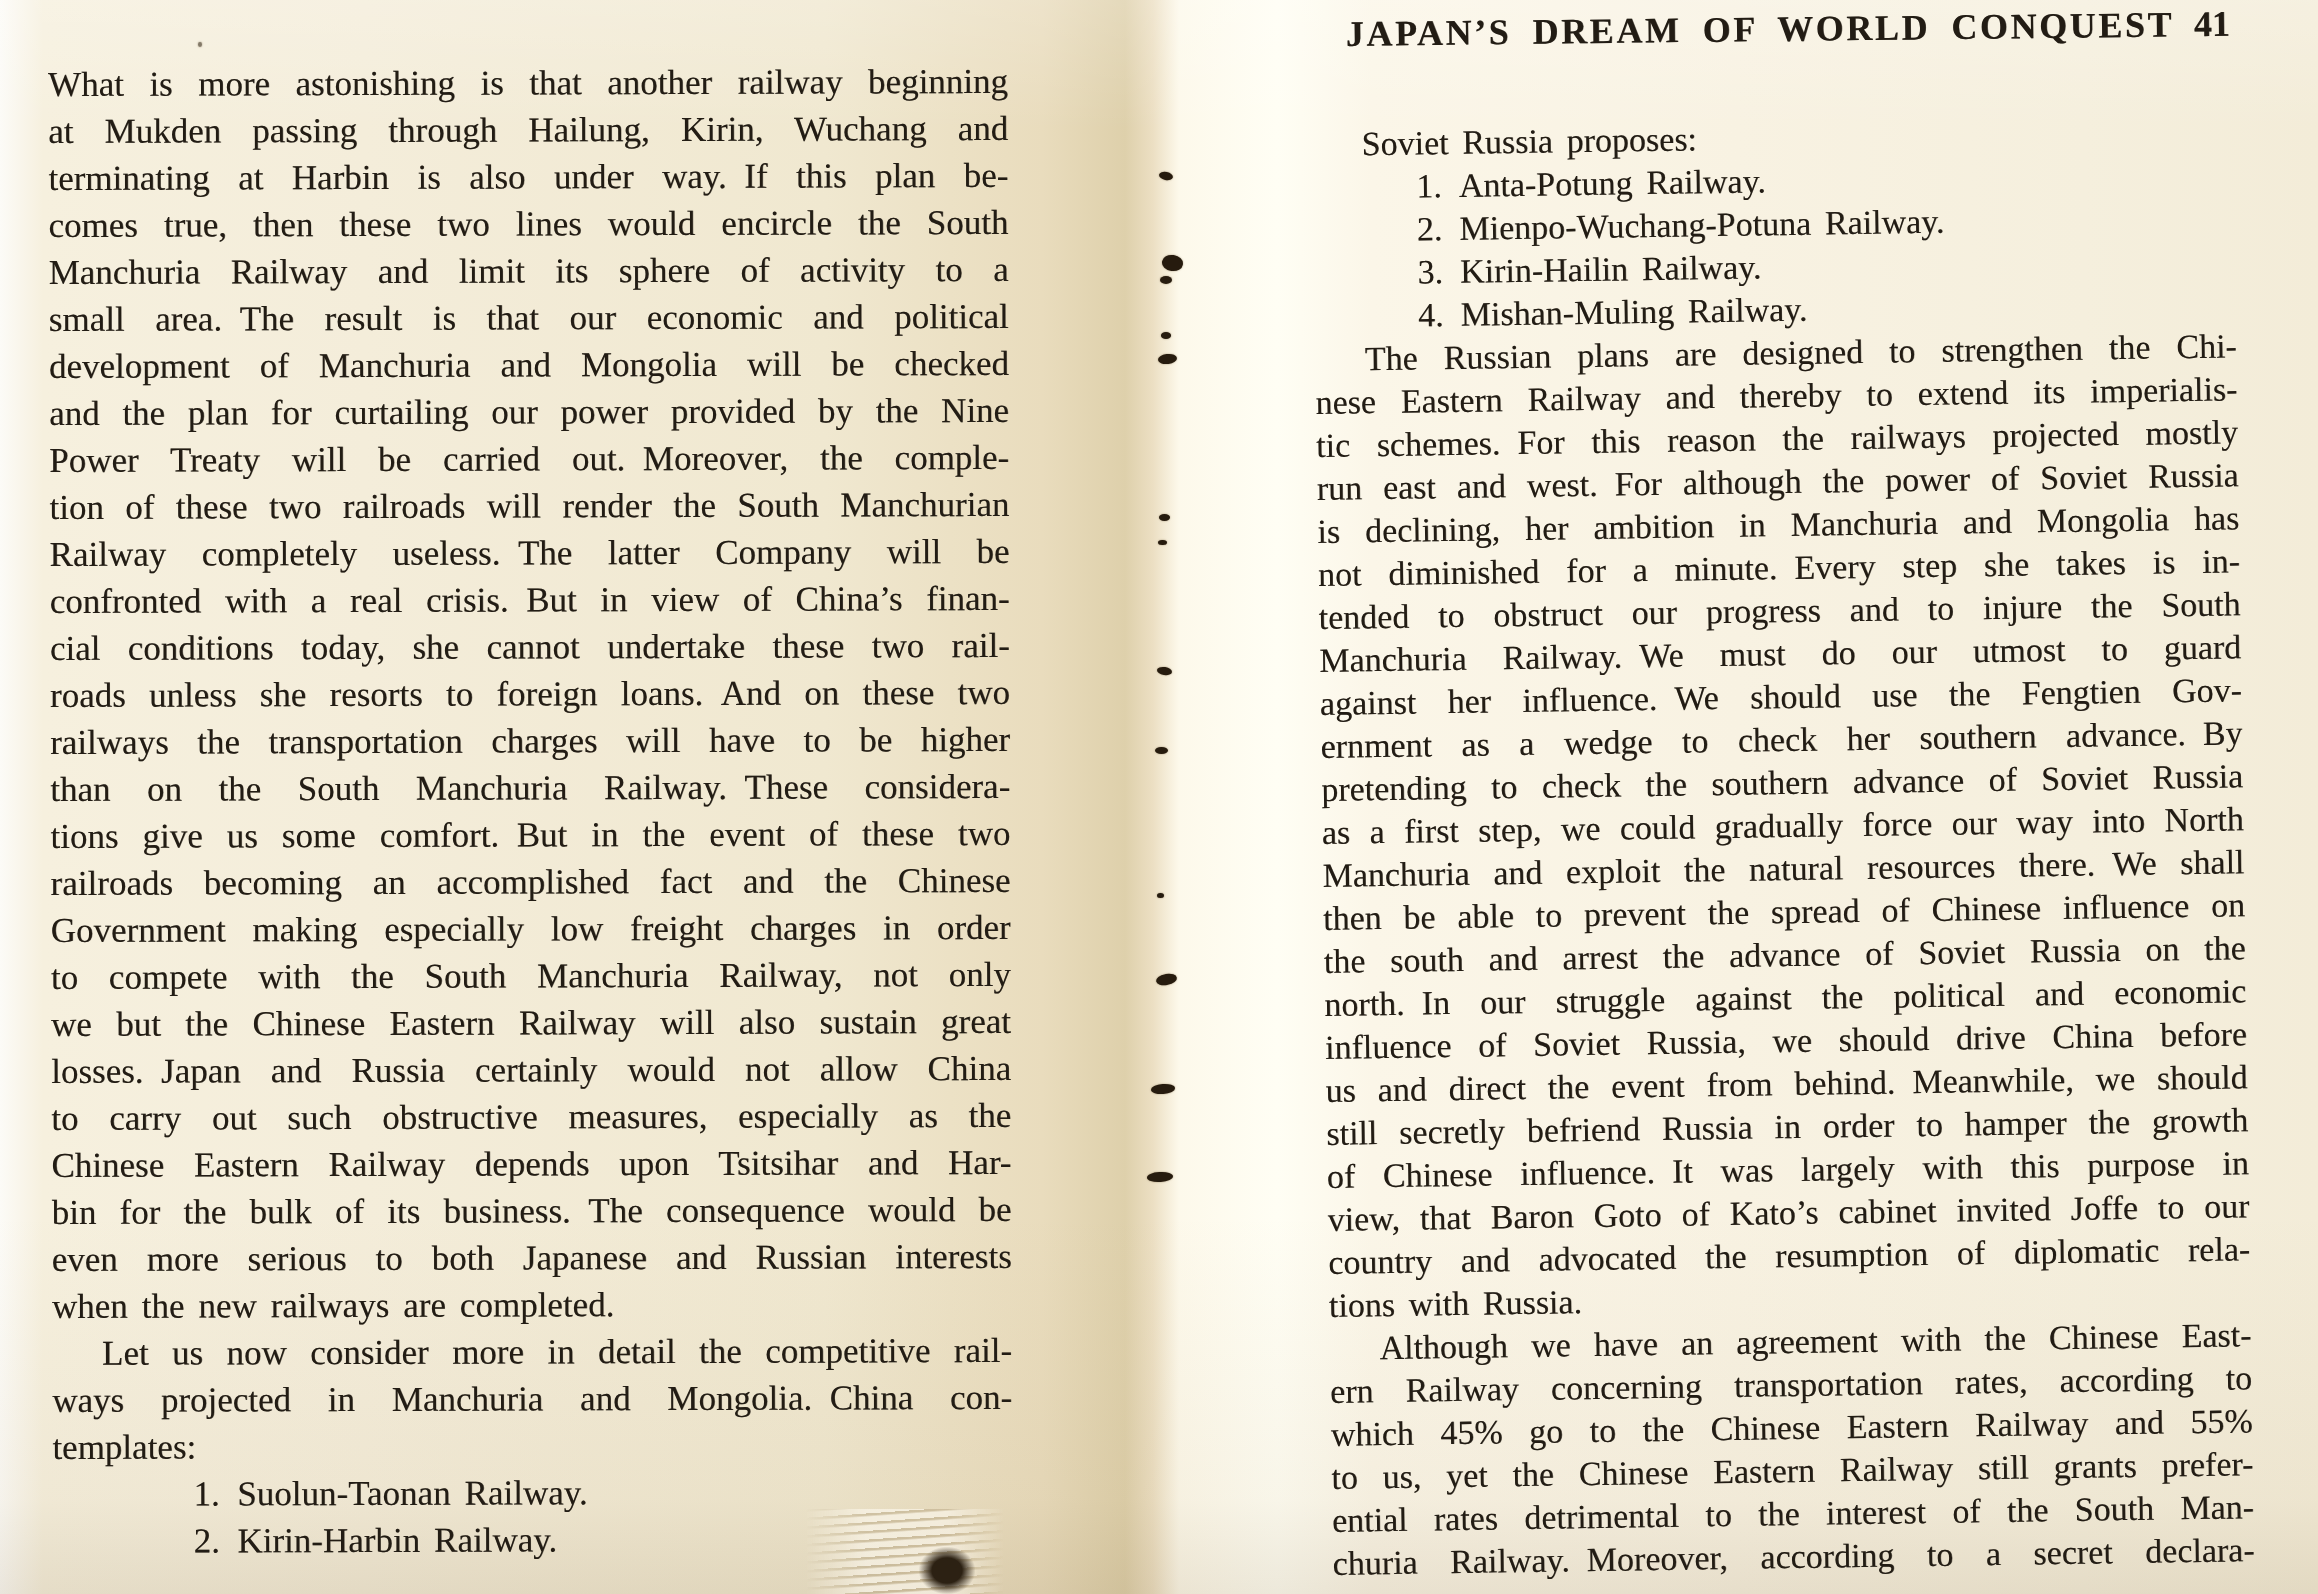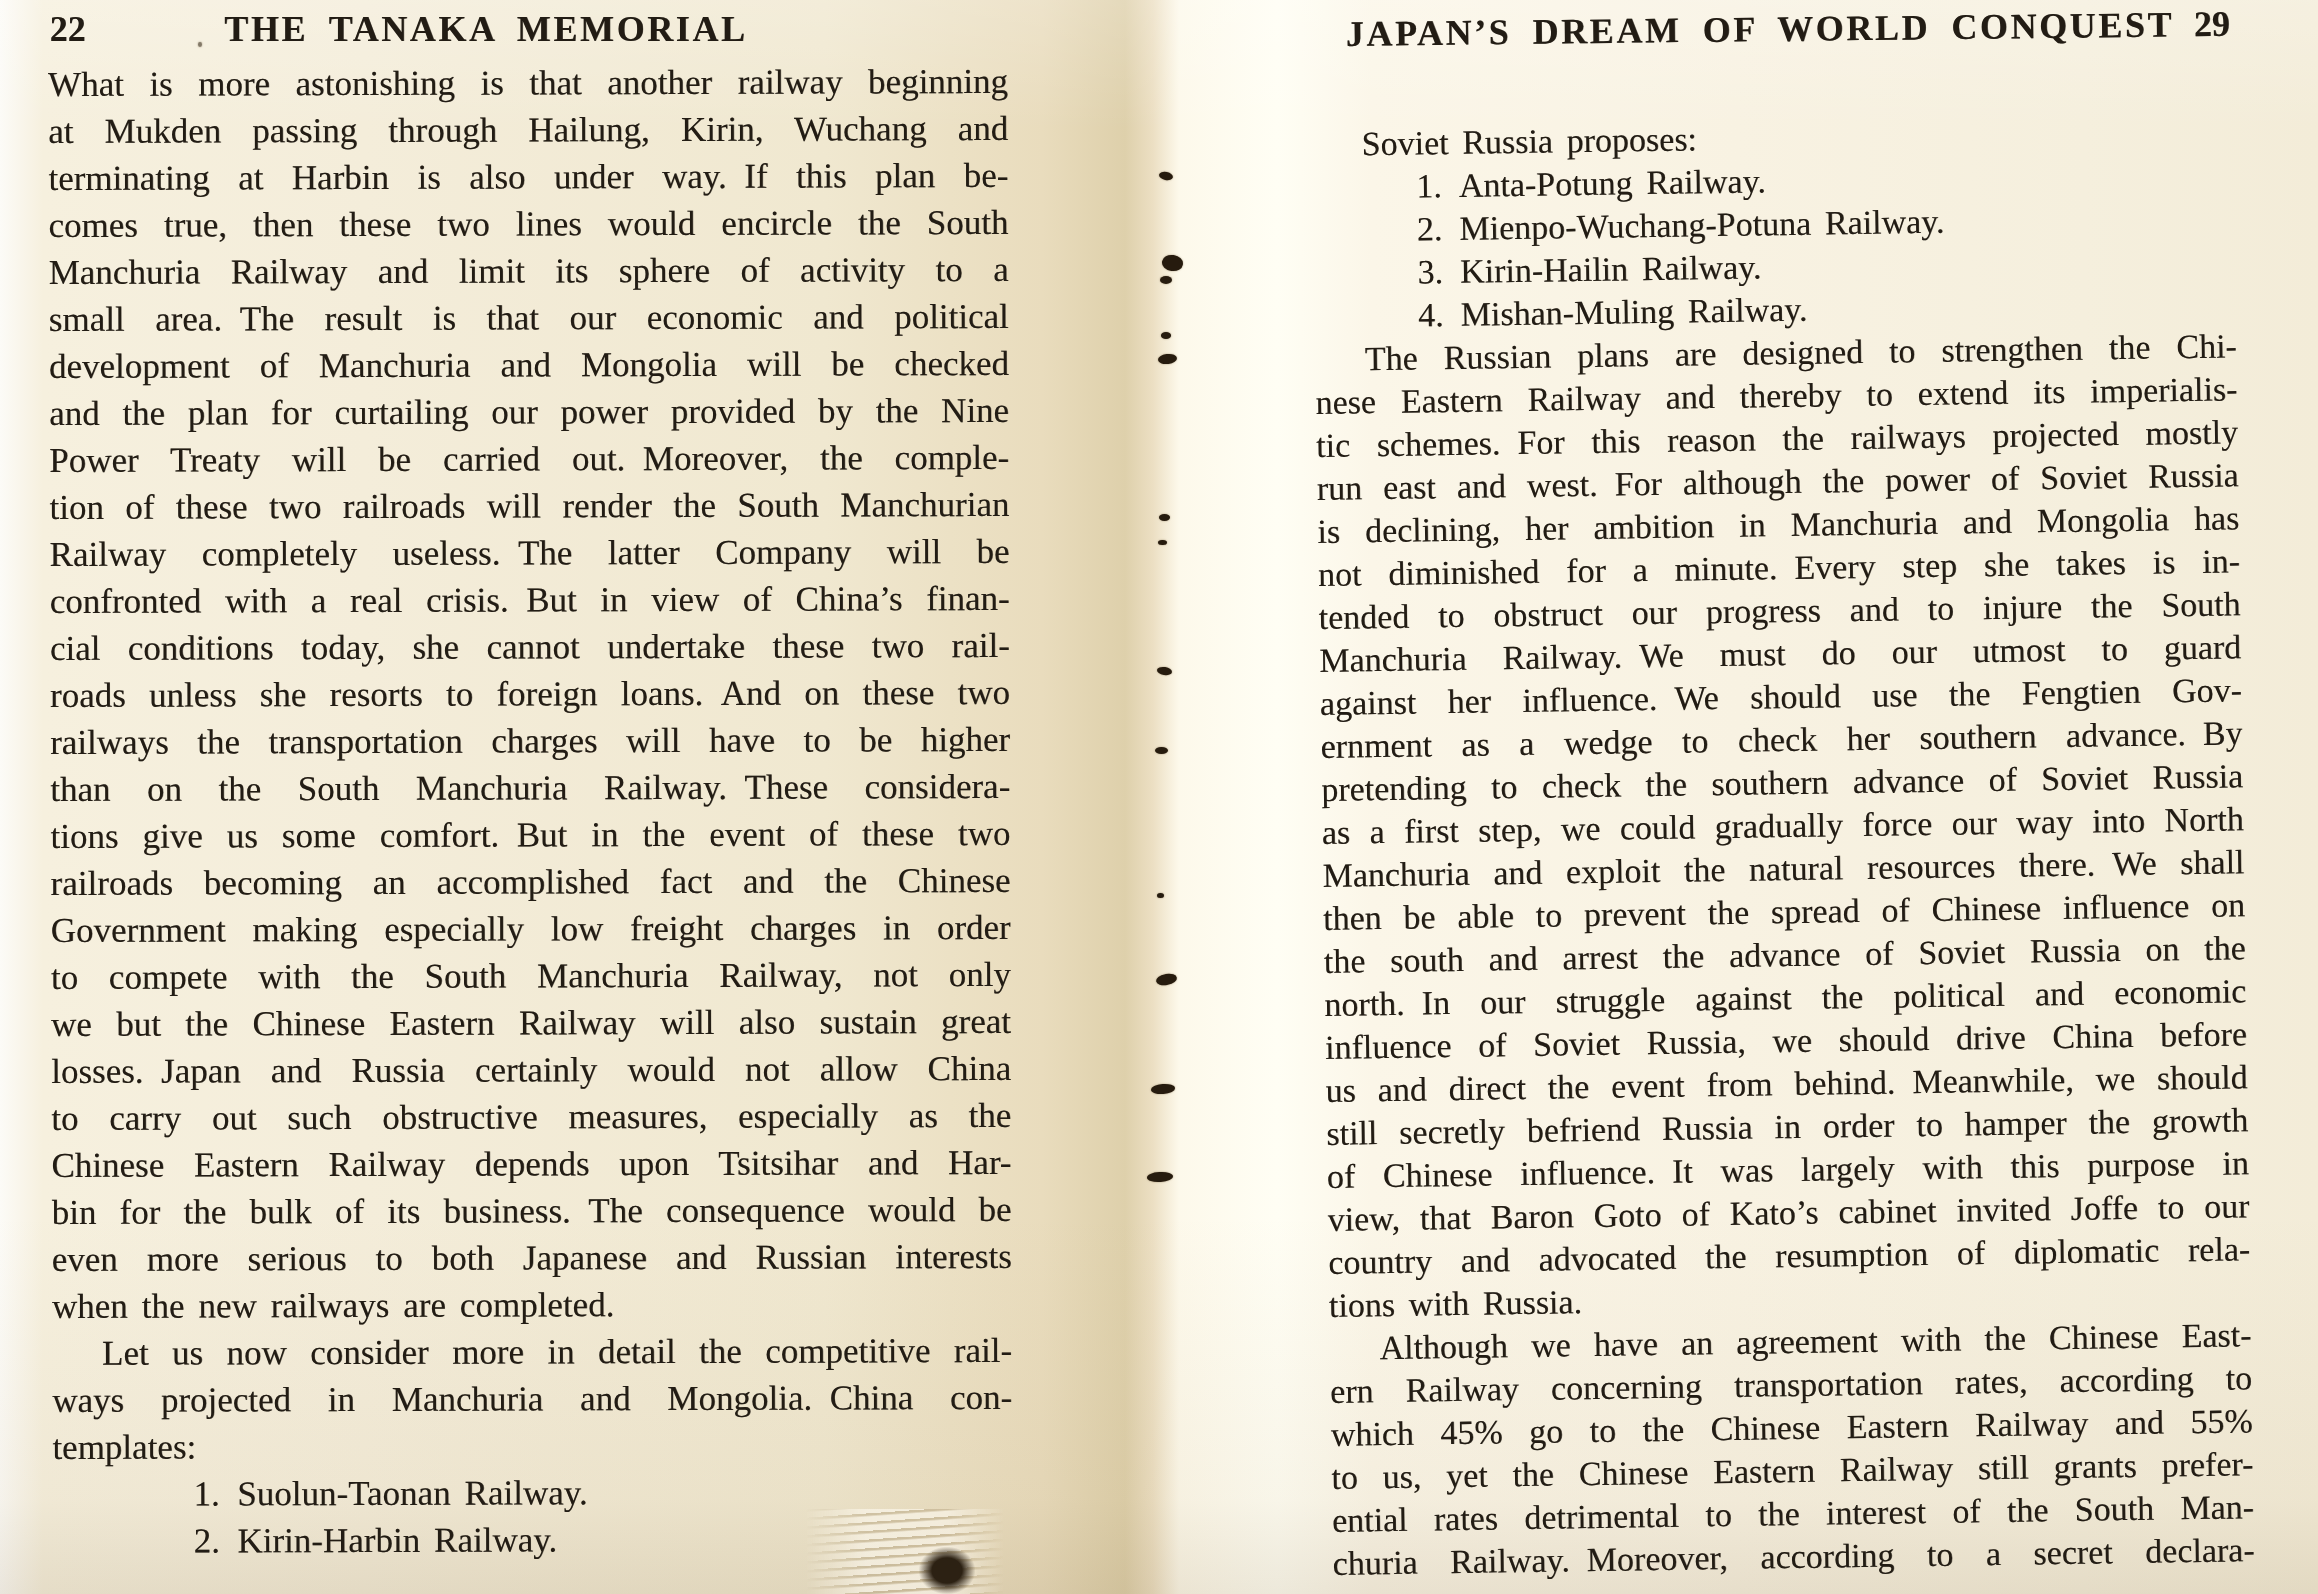--- a/index.html
+++ b/index.html
@@ -74,24 +74,20 @@
 <div class="speck" style="left:1159px;top:514px;width:11.3px;height:7px"></div>
 <div class="speck" style="left:1158px;top:540px;width:8.7px;height:5.2px"></div>
 <div class="speck" style="left:1157px;top:667px;width:14.8px;height:7.8px;transform:rotate(8deg)"></div>
 <div class="speck" style="left:1155px;top:747px;width:13px;height:7px"></div>
 <div class="speck" style="left:1157px;top:893px;width:7px;height:5.2px"></div>
 <div class="speck" style="left:1156px;top:974px;width:21px;height:11.3px;transform:rotate(-10deg)"></div>
 <div class="speck" style="left:1151px;top:1084px;width:24px;height:9.6px;transform:rotate(-4deg)"></div>
 <div class="speck" style="left:1147px;top:1172px;width:26px;height:10.4px;transform:rotate(-3deg)"></div>
 
 <div id="left-page" class="page">
-  <div class="header">
-    <span class="pgnum">22</span>
-    <span class="rtitle">THE TANAKA MEMORIAL</span>
-  </div>
   <div class="body">
       <div class="ln j">What is more astonishing is that another railway beginning</div>
       <div class="ln j">at Mukden passing through Hailung, Kirin, Wuchang and</div>
       <div class="ln j">terminating at Harbin is also under way. If this plan be-</div>
       <div class="ln j">comes true, then these two lines would encircle the South</div>
       <div class="ln j">Manchuria Railway and limit its sphere of activity to a</div>
       <div class="ln j">small area. The result is that our economic and political</div>
       <div class="ln j">development of Manchuria and Mongolia will be checked</div>
       <div class="ln j">and the plan for curtailing our power provided by the Nine</div>
       <div class="ln j">Power Treaty will be carried out. Moreover, the comple-</div>
@@ -117,21 +113,21 @@
       <div class="ln j">ways projected in Manchuria and Mongolia. China con-</div>
       <div class="ln l">templates:</div>
       <div class="ln l list-l">1. Suolun-Taonan Railway.</div>
       <div class="ln l list-l">2. Kirin-Harbin Railway.</div>
     </div>
 </div>
 
 <div id="right-page" class="page">
   <div class="header">
     <span class="rtitle">JAPAN’S DREAM OF WORLD CONQUEST</span>
-    <span class="pgnum">29</span>
+    <span class="pgnum">41</span>
   </div>
   <div class="body">
       <div class="ln l ind">Soviet Russia proposes:</div>
       <div class="ln l list-r">1. Anta-Potung Railway.</div>
       <div class="ln l list-r">2. Mienpo-Wuchang-Potuna Railway.</div>
       <div class="ln l list-r">3. Kirin-Hailin Railway.</div>
       <div class="ln l list-r">4. Mishan-Muling Railway.</div>
       <div class="ln j ind">The Russian plans are designed to strengthen the Chi-</div>
       <div class="ln j">nese Eastern Railway and thereby to extend its imperialis-</div>
       <div class="ln j">tic schemes. For this reason the railways projected mostly</div>

